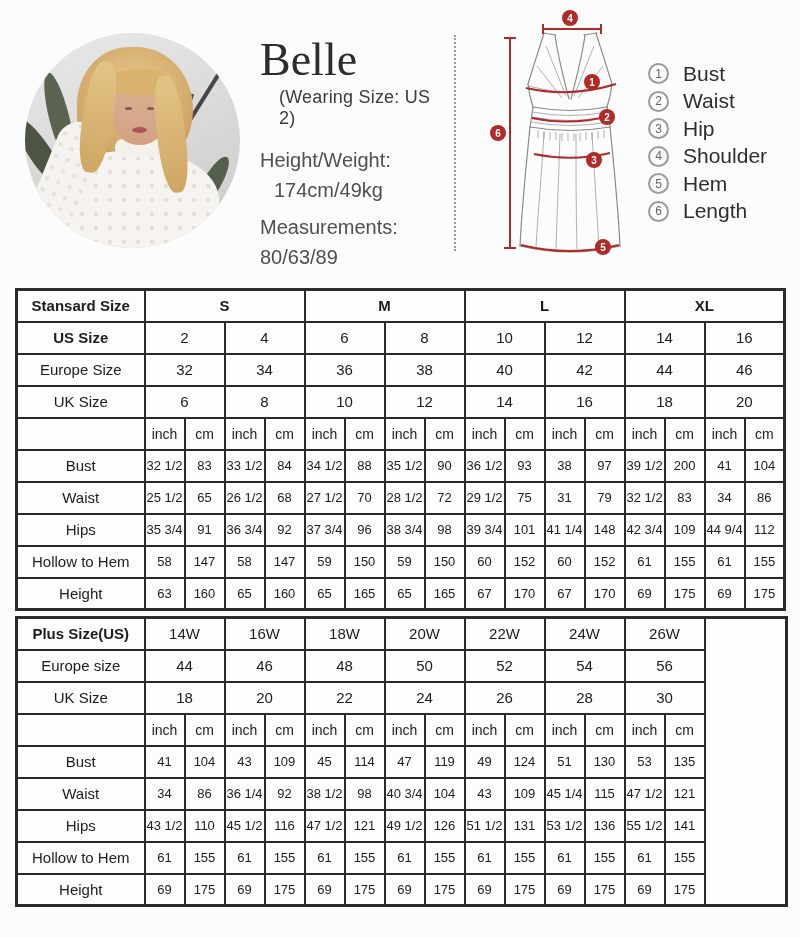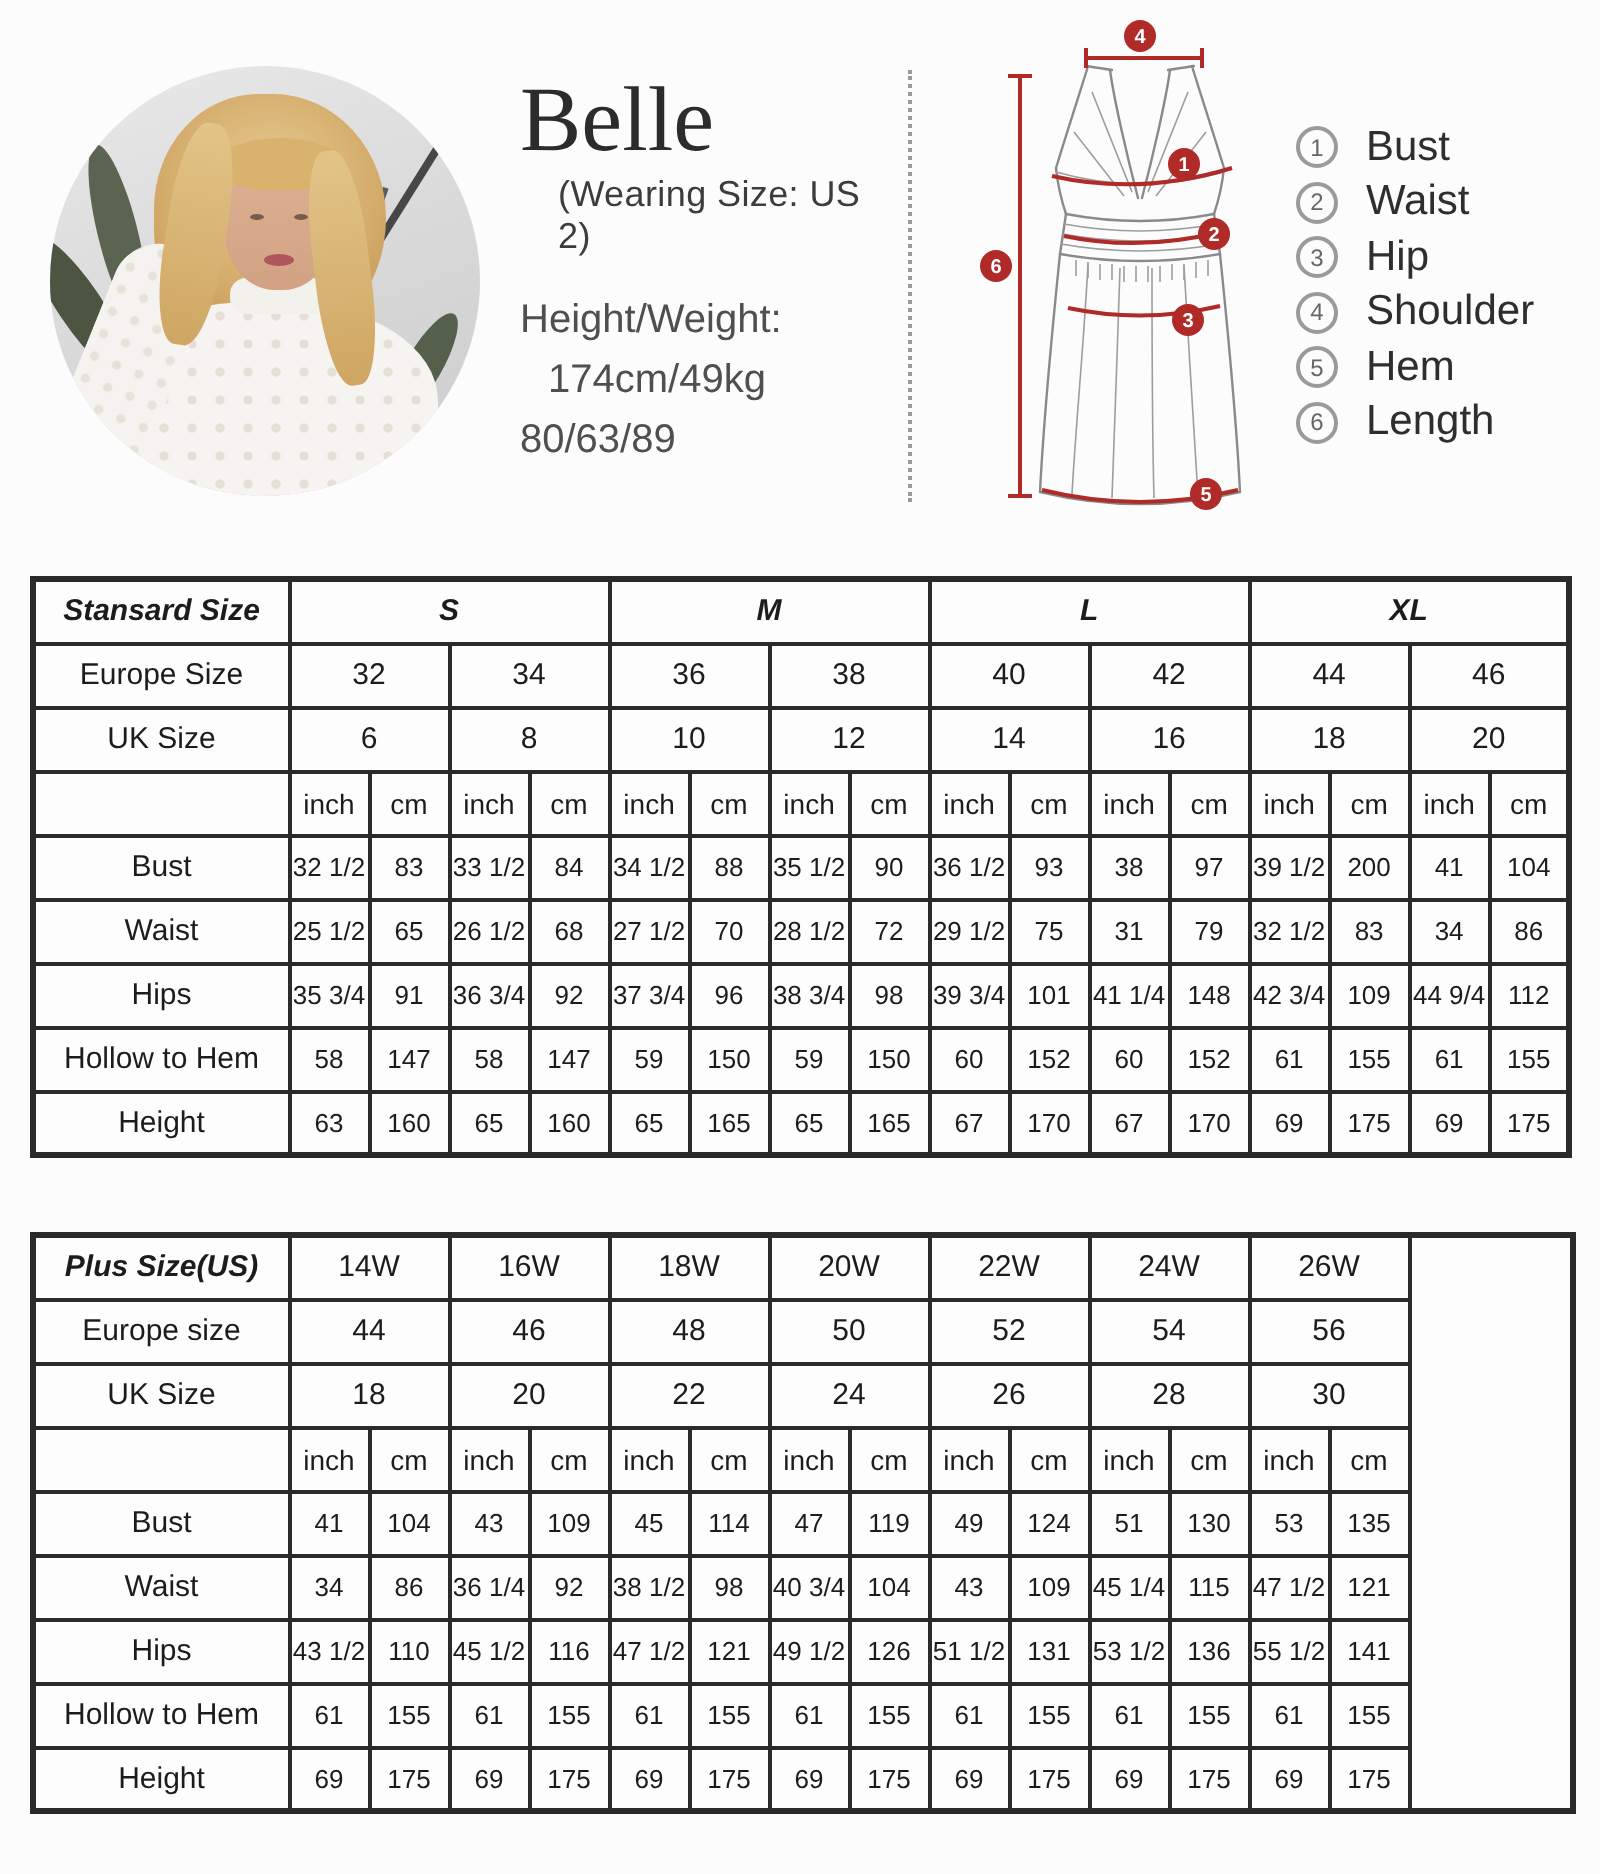--- a/index.html
+++ b/index.html
@@ -78,21 +78,21 @@
     font-size:12px; color:#666; flex:0 0 auto;}
   .leg-label{margin-left:14px; font-size:21px; color:#2e2e2e;}
 
   
   table{border-collapse:collapse; table-layout:fixed; position:absolute; left:15px;
     background:#fdfdfd; border:3px solid var(--tborder);}
   #std-table{top:288px; width:768px;}
   #plus-table{top:616px; width:770px;}
   td{border:2px solid var(--tborder); text-align:center; vertical-align:middle;
     font-size:15px; color:#1c1c1c; white-space:nowrap; overflow:hidden; height:32px; padding:0;}
-  td.b{font-weight:bold;font-style:italic;}
+  td.b{font-weight:bold;}
   td.unit{font-size:14px;}
   td.val{font-size:13px;}
   td.lbl{font-size:15px;}
 </style>
 </head>
 <body>
 
 <div class="photo">
   <div class="leaf l1"></div>
   <div class="leaf l2"></div>
@@ -113,20 +113,21 @@
   <div class="lips"></div>
   <div class="strand s1"></div>
   <div class="strand s2"></div>
 </div>
 
 <div class="info">
   <div class="title">Belle</div>
   <div class="wearing">(Wearing Size: US 2)</div>
   <div class="hw-label">Height/Weight:</div>
   <div class="hw-value">174cm/49kg</div>
+  <div class="m-label">Measurements:</div>
   <div class="m-value">80/63/89</div>
 </div>
 
 <div class="vdots"></div>
 
 <svg class="diagram" viewBox="0 0 190 264">
   <g>
 
     <path class="sketch" d="M86,27 C84,34 78,52 70,78"></path>
     <path class="sketch" d="M97,29 C99,44 106,74 111,93"></path>
@@ -220,20 +221,31 @@
     </colgroup>
   <tbody id="std-body">
       <tr>
         <td class="lbl b">Stansard Size</td>
         <td colspan="4" class="b">S</td>
         <td colspan="4" class="b">M</td>
         <td colspan="4" class="b">L</td>
         <td colspan="4" class="b">XL</td>
       </tr>
       <tr>
+        <td class="lbl b">US Size</td>
+        <td colspan="2">2</td>
+        <td colspan="2">4</td>
+        <td colspan="2">6</td>
+        <td colspan="2">8</td>
+        <td colspan="2">10</td>
+        <td colspan="2">12</td>
+        <td colspan="2">14</td>
+        <td colspan="2">16</td>
+      </tr>
+      <tr>
         <td class="lbl">Europe Size</td>
         <td colspan="2">32</td>
         <td colspan="2">34</td>
         <td colspan="2">36</td>
         <td colspan="2">38</td>
         <td colspan="2">40</td>
         <td colspan="2">42</td>
         <td colspan="2">44</td>
         <td colspan="2">46</td>
       </tr>

